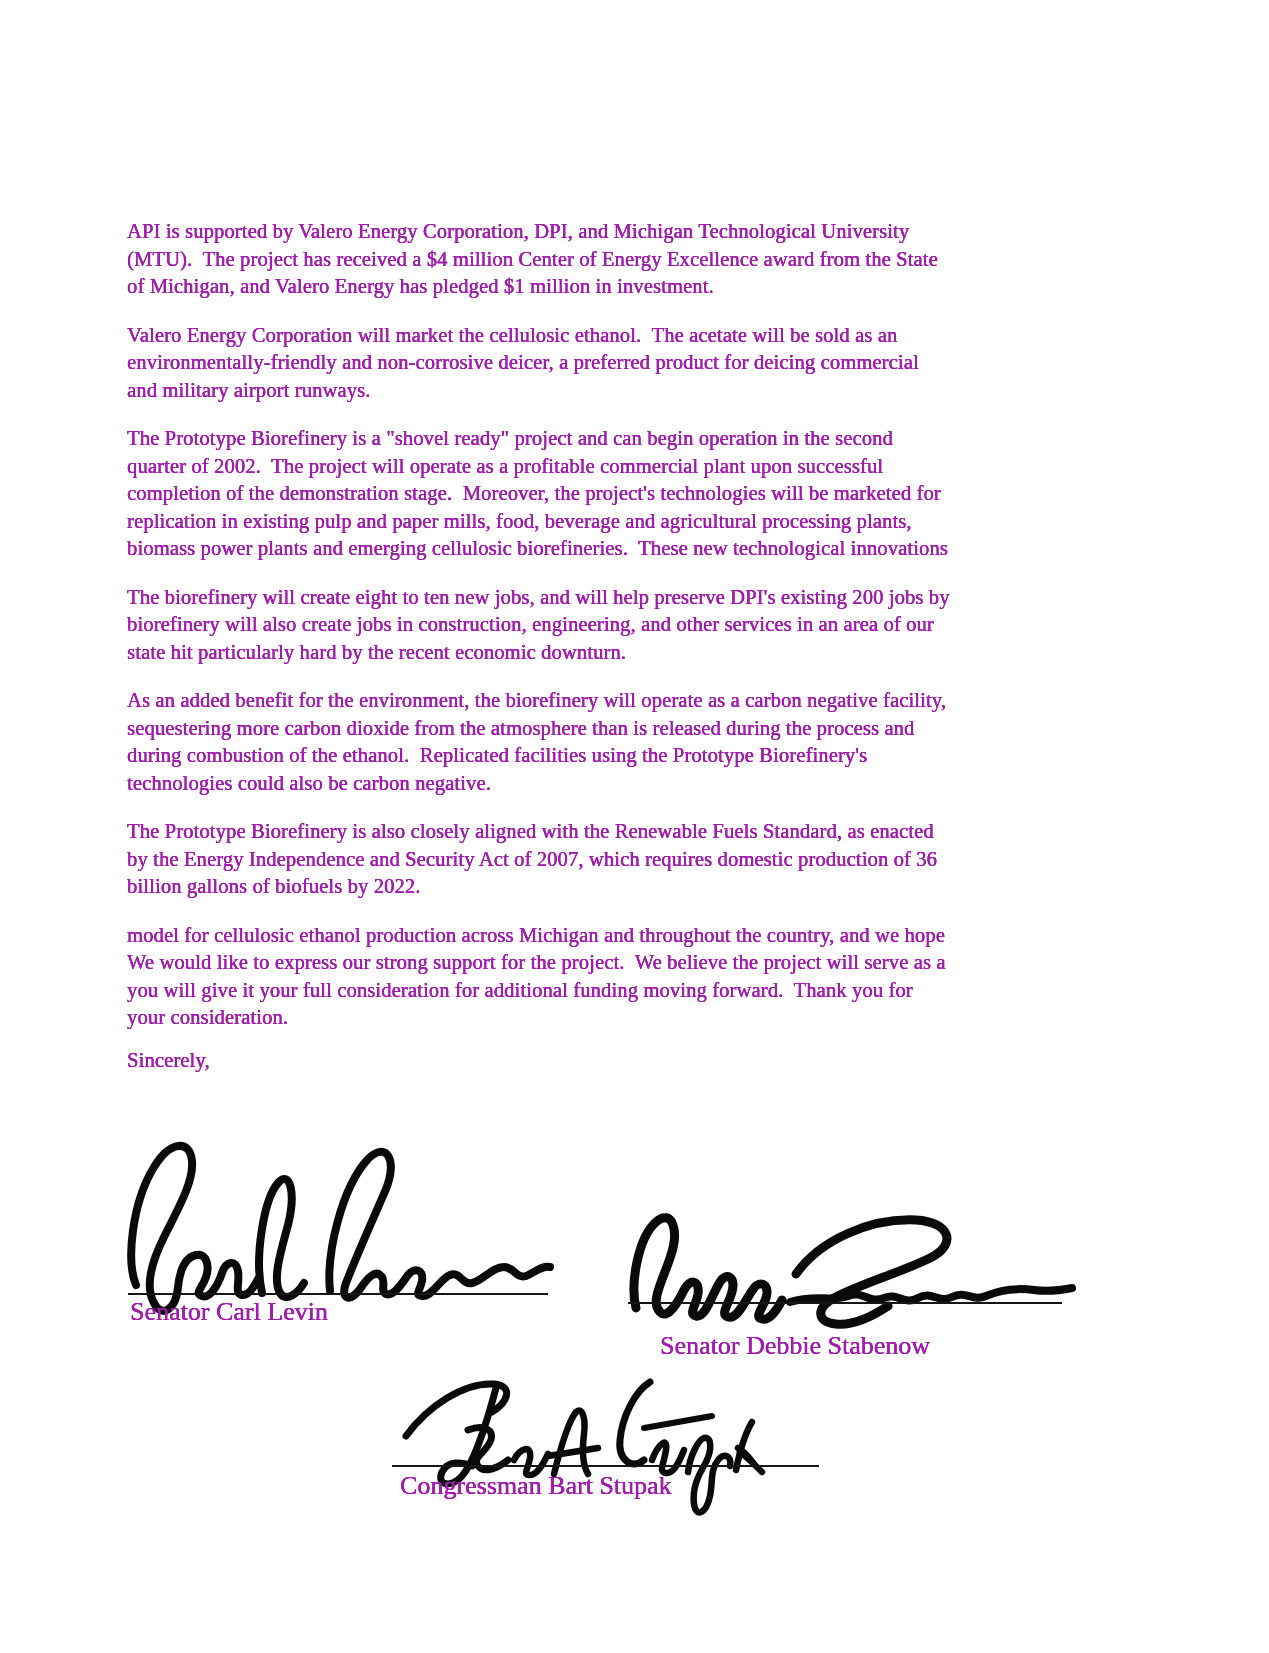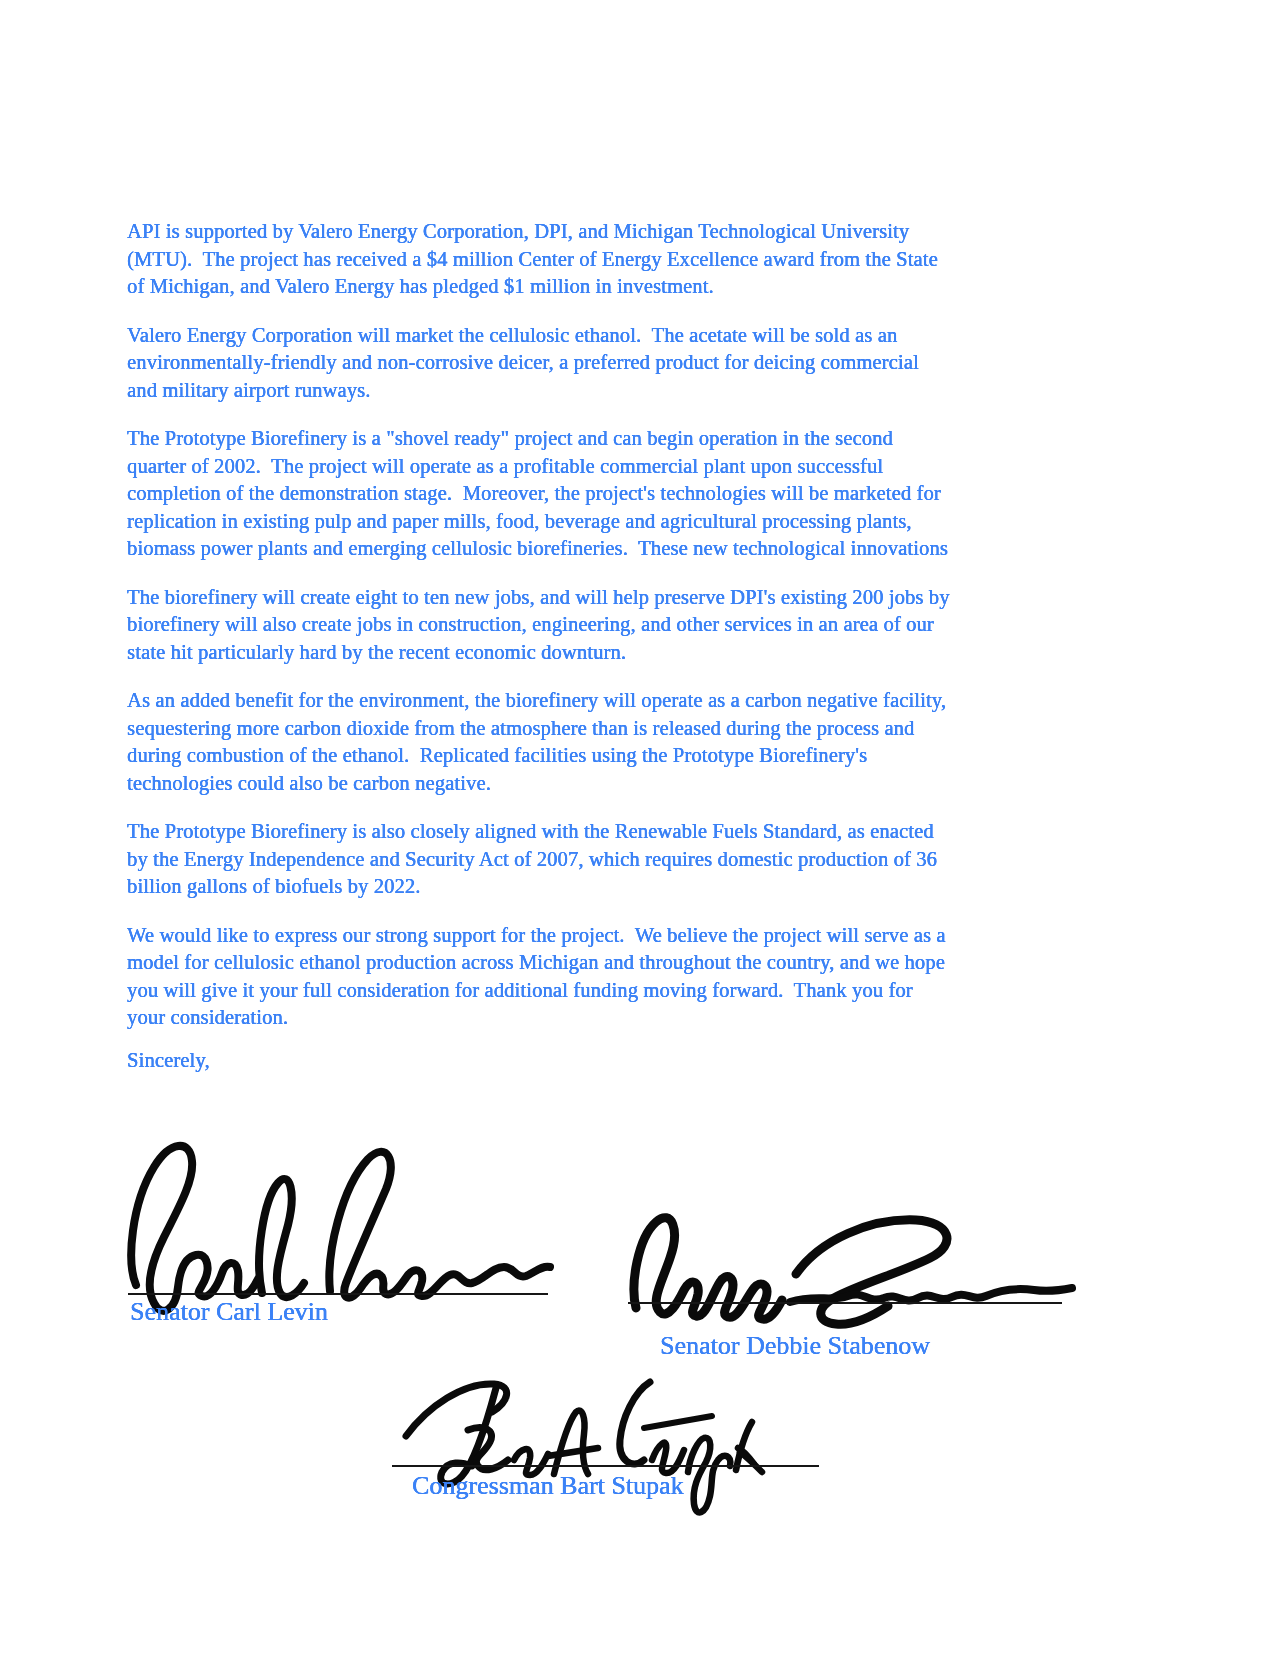--- a/index.html
+++ b/index.html
@@ -3,21 +3,21 @@
 <meta charset="utf-8">
 <style>
   html, body { margin: 0; padding: 0; background: #ffffff; }
   .page {
     position: relative;
     width: 1269px;
     height: 1653px;
     background: #ffffff;
     overflow: hidden;
     font-family: "Liberation Serif", "DejaVu Serif", serif;
-    color: #3b82f6;
+    color: #a21caf;
   }
   .body-text {
     position: absolute;
     left: 127px;
     top: 218px;
     width: 960px;
   }
   .para { margin: 0 0 21px 0; }
   .ln {
     display: block;
@@ -88,22 +88,22 @@
       <span class="ln">technologies could also be carbon negative.</span>
     </p>
 
     <p class="para">
       <span class="ln">The Prototype Biorefinery is also closely aligned with the Renewable Fuels Standard, as enacted</span>
       <span class="ln">by the Energy Independence and Security Act of 2007, which requires domestic production of 36</span>
       <span class="ln">billion gallons of biofuels by 2022.</span>
     </p>
 
     <p class="para">
+      <span class="ln">model for cellulosic ethanol production across Michigan and throughout the country, and we hope</span>
       <span class="ln">We would like to express our strong support for the project.  We believe the project will serve as a</span>
-      <span class="ln">model for cellulosic ethanol production across Michigan and throughout the country, and we hope</span>
       <span class="ln">you will give it your full consideration for additional funding moving forward.  Thank you for</span>
       <span class="ln">your consideration.</span>
     </p>
 
     <p class="para closing">
       <span class="ln">Sincerely,</span>
     </p>
   </div>
 
   <svg class="sig-svg" style="left:118px; top:1133px;" width="440" height="195" viewBox="0 0 440 195">
@@ -131,15 +131,15 @@
     <path stroke-width="6.5" d="M 148 84 L 198 76"></path>
     <path stroke-width="7" d="M 250 10 C 234 20, 222 46, 220 68 C 218 88, 232 98, 244 88"></path>
     <path stroke-width="6" d="M 244 56 L 312 44"></path>
     <path stroke-width="6.5" d="M 252 88 C 258 72, 268 64, 266 78 C 264 92, 258 100, 266 101 C 274 102, 280 88, 284 78"></path>
     <path stroke-width="6.5" d="M 288 100 C 290 84, 298 68, 304 66 C 312 64, 312 78, 306 90 C 298 104, 292 116, 294 132 C 296 146, 306 142, 310 124 C 313 110, 310 98, 318 88 C 324 80, 332 84, 330 94"></path>
     <path stroke-width="6.5" d="M 336 98 C 340 78, 346 60, 352 50"></path>
     <path stroke-width="6.5" d="M 354 92 C 348 84, 342 78, 338 76"></path>
     <path stroke-width="6.5" d="M 340 80 C 348 86, 356 94, 362 100"></path>
   </svg>
   <div class="sig-line" style="left:392px; top:1465px; width:427px;"></div>
-  <div class="sig-label" style="left:412px; top:1473px;">Congressman Bart Stupak</div>
+  <div class="sig-label" style="left:400px; top:1473px;">Congressman Bart Stupak</div>
 
 </div>
 
 </body></html>

